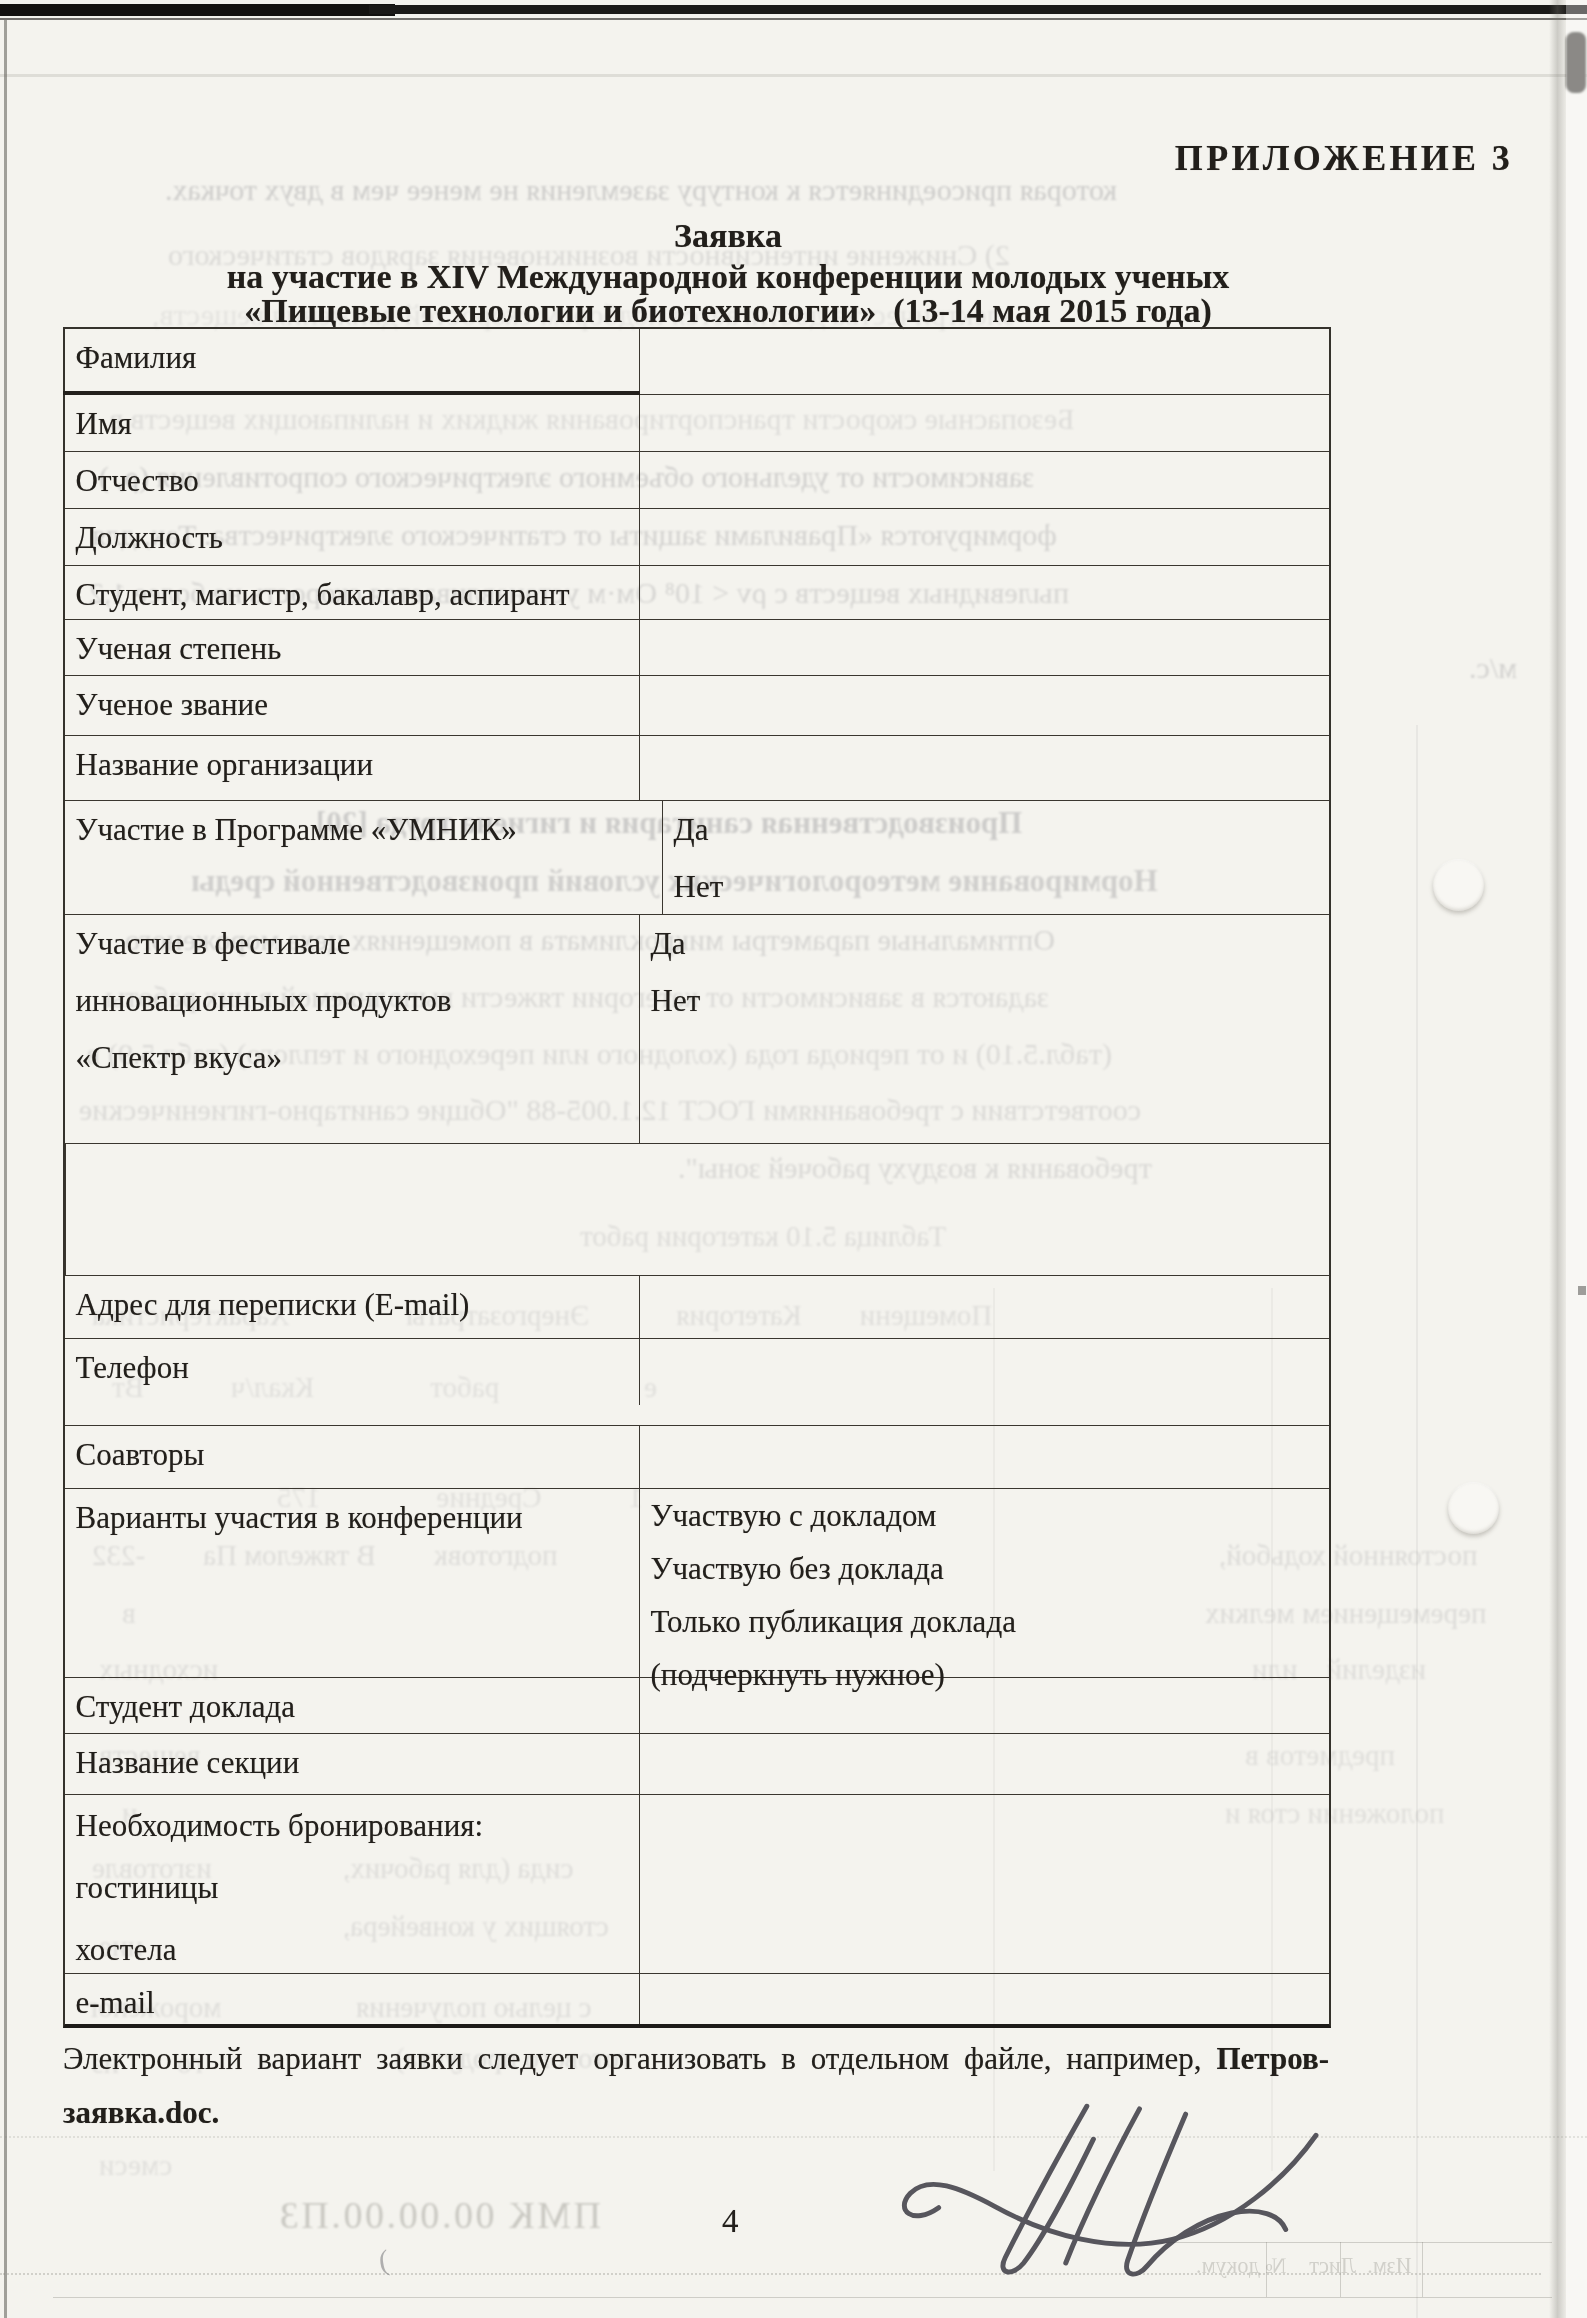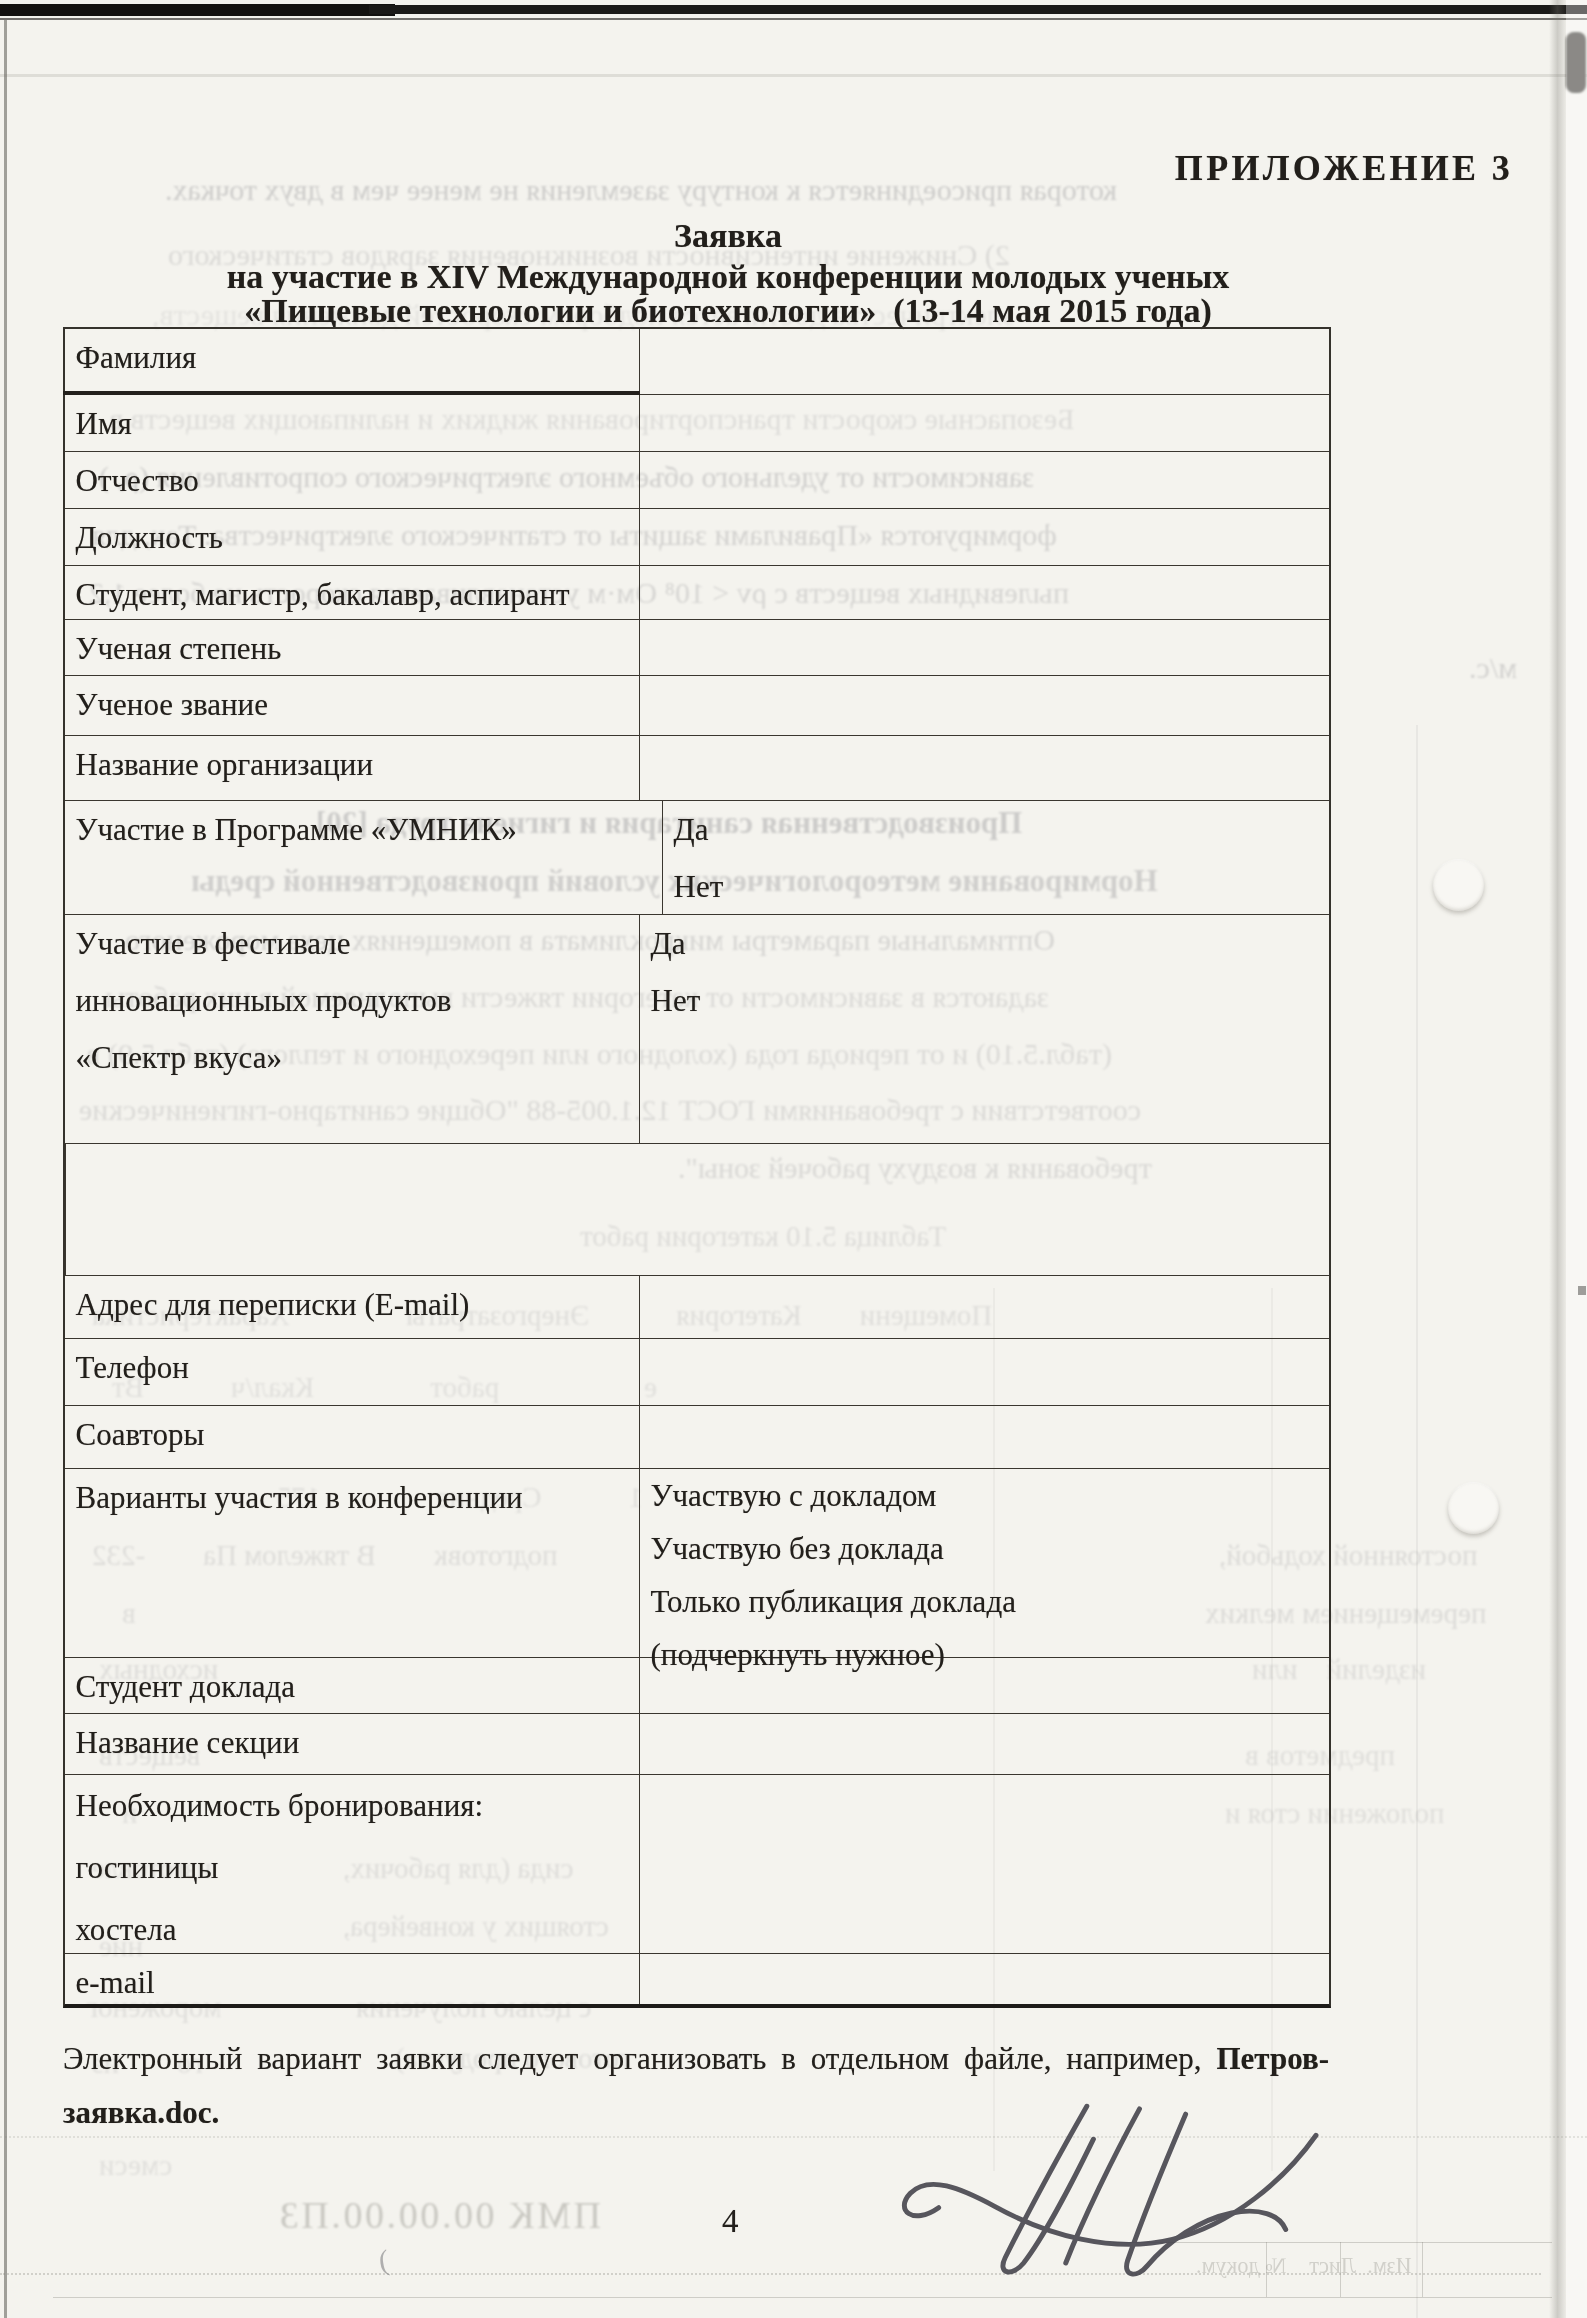--- a/index.html
+++ b/index.html
@@ -40,21 +40,21 @@
   #stamp{
     left:277px;top:2193px;font-size:38px;letter-spacing:2.6px;
     transform:scaleX(-1);color:#8f8e86;opacity:.42;filter:blur(1.1px);white-space:nowrap;
   }
   #titleblock-text{
     left:1196px;top:2253px;font-size:22.4px;
     transform:scaleX(-1);color:#8f8e86;opacity:.34;filter:blur(0.7px);white-space:nowrap;
   }
   
   .ink{text-shadow:0 0 0.7px rgba(40,35,28,.45);}
-  #appendix{top:147px;right:74px;font-size:36px;font-weight:bold;letter-spacing:3.3px;}
+  #appendix{top:137px;right:74px;font-size:36px;font-weight:bold;letter-spacing:3.3px;}
   #t1{top:217px;left:132px;width:1192px;text-align:center;font-size:34px;font-weight:bold;}
   #t2{top:258px;left:132px;width:1192px;text-align:center;font-size:34px;font-weight:bold;}
   #t3{top:292px;left:132px;width:1192px;text-align:center;font-size:34px;font-weight:bold;}
   #ftable{
     left:63px;top:327px;width:1268px;box-sizing:border-box;
     border:2px solid #35322c;border-bottom-width:4.6px;border-bottom-color:#1d1b18;
   }
   .trow{display:flex;box-sizing:border-box;}
   .trow.bt{border-top:1.3px solid #3a362f;}
   .cell{box-sizing:border-box;font-size:31px;line-height:57px;white-space:nowrap;overflow:visible;}
@@ -218,21 +218,21 @@
         <div>Адрес для переписки (E-mail)</div>
       </div>
       <div class="cell c2"></div>
     </div>
     <div class="trow bt" style="height: 67px;">
       <div class="cell c1">
         <div>Телефон</div>
       </div>
       <div class="cell c2"></div>
     </div>
-    <div class="trow bt" style="height: 63px;">
+    <div class="trow bt" style="height: 63px; margin-top: 20px;">
       <div class="cell c1">
         <div>Соавторы</div>
       </div>
       <div class="cell c2"></div>
     </div>
     <div class="trow bt" style="height: 189px;">
       <div class="cell c1">
         <div>Варианты участия в конференции</div>
       </div>
       <div class="cell c2" style="line-height: 53px;">

